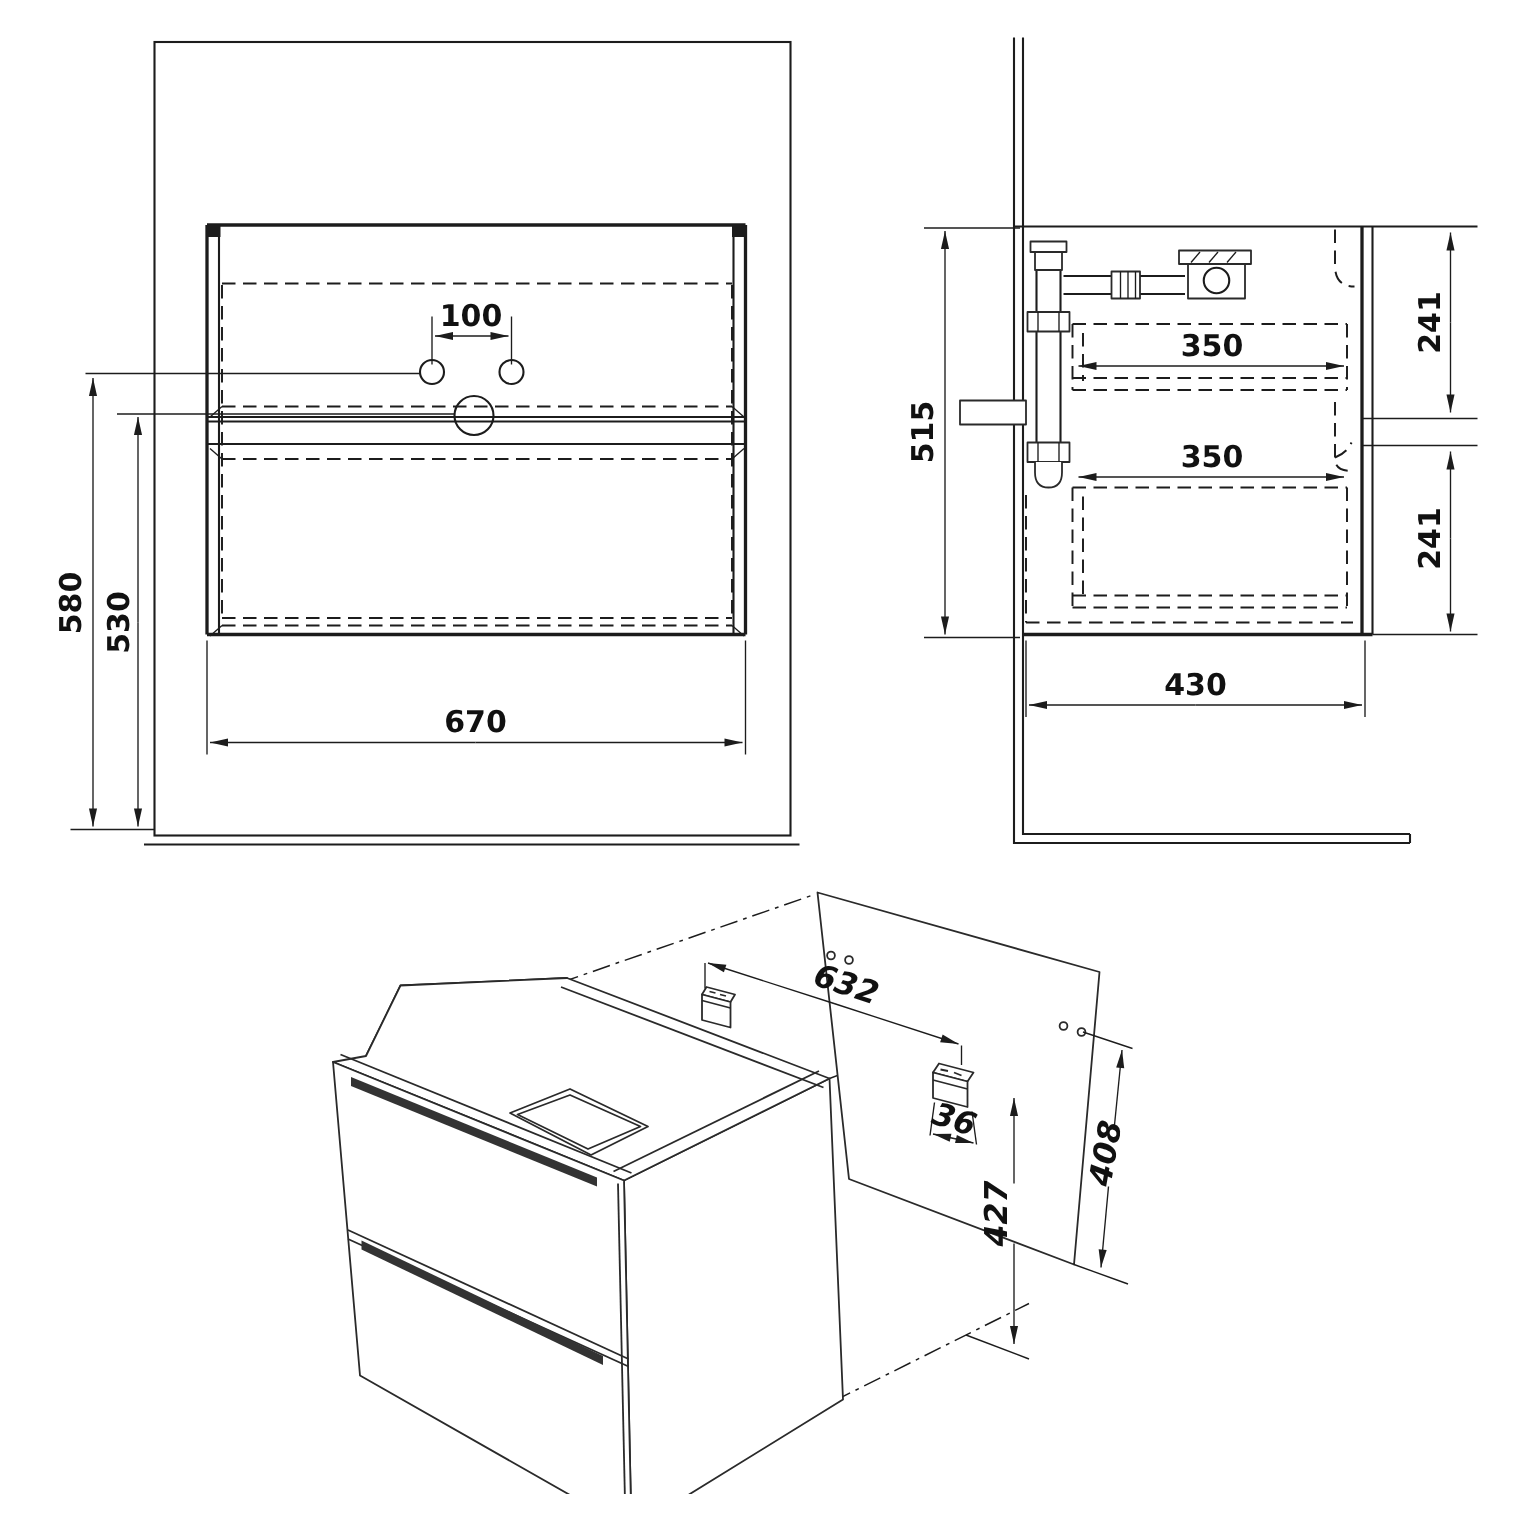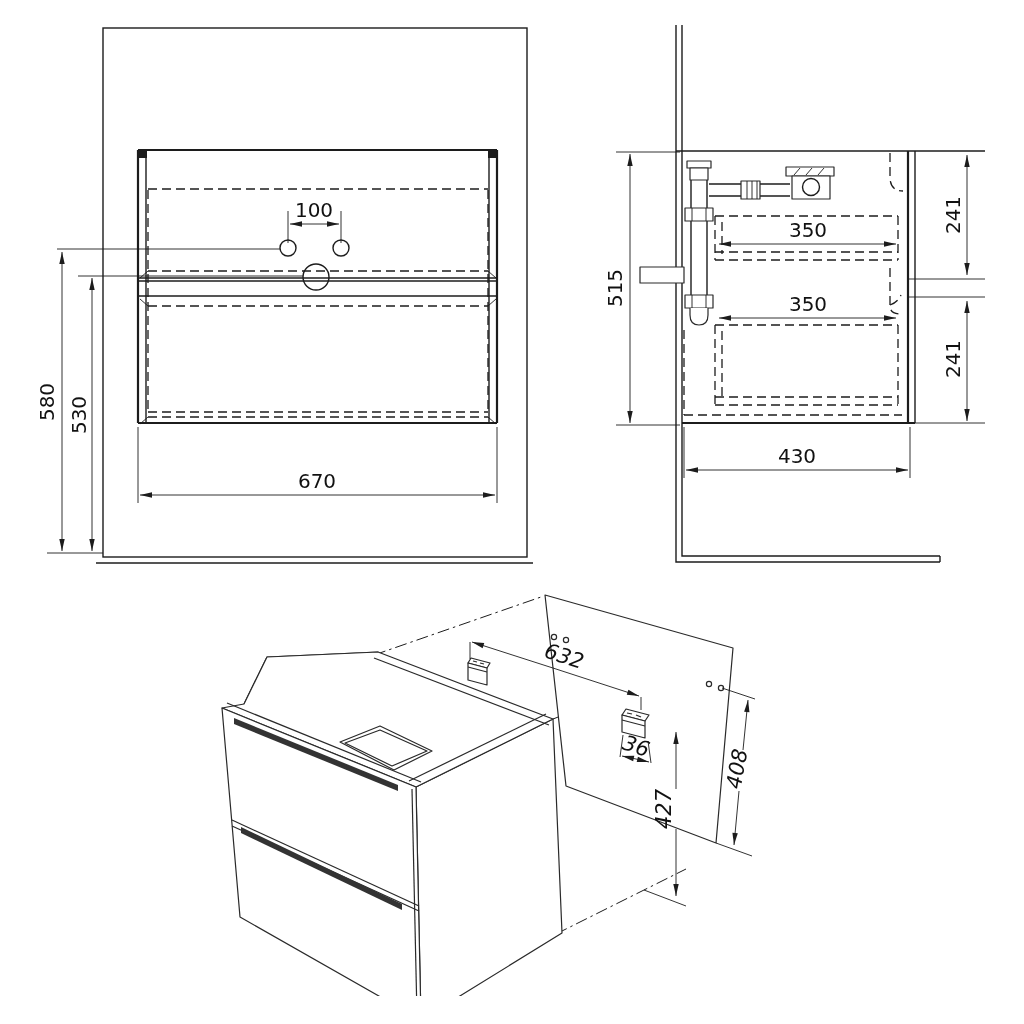--- a/index.html
+++ b/index.html
@@ -1,17 +1,17 @@
 <!DOCTYPE html>
 <html><head>
 <meta charset="utf-8">
 <style>
   html,body{margin:0;padding:0;background:#ffffff;}
   .canvas{position:relative;width:1024px;height:996px;background:#fde047;overflow:hidden;
-          font-family:"DejaVu Sans",sans-serif;}
+          font-family:"DejaVu Sans",sans-serif;font-weight:bold;}
   svg{display:block;}
   .ln   {stroke:#1c1c1c;stroke-width:1.4;fill:none;}
   .thick{stroke:#1c1c1c;stroke-width:2.2;fill:none;}
   .thin {stroke:#1c1c1c;stroke-width:0.9;fill:none;}
   .dash {stroke:#1c1c1c;stroke-width:1.3;fill:none;stroke-dasharray:9 5;}
   .dashdot{stroke:#1c1c1c;stroke-width:1;fill:none;stroke-dasharray:12 4 2.5 4;}
   .dimln{stroke:#1c1c1c;stroke-width:0.9;fill:none;}
   .iso  {stroke:#2a2a2a;stroke-width:1.2;fill:none;stroke-linejoin:round;}
   .isofill{stroke:#2a2a2a;stroke-width:1.2;fill:#ffffff;stroke-linejoin:round;}
   .white{fill:#ffffff;stroke:none;}

